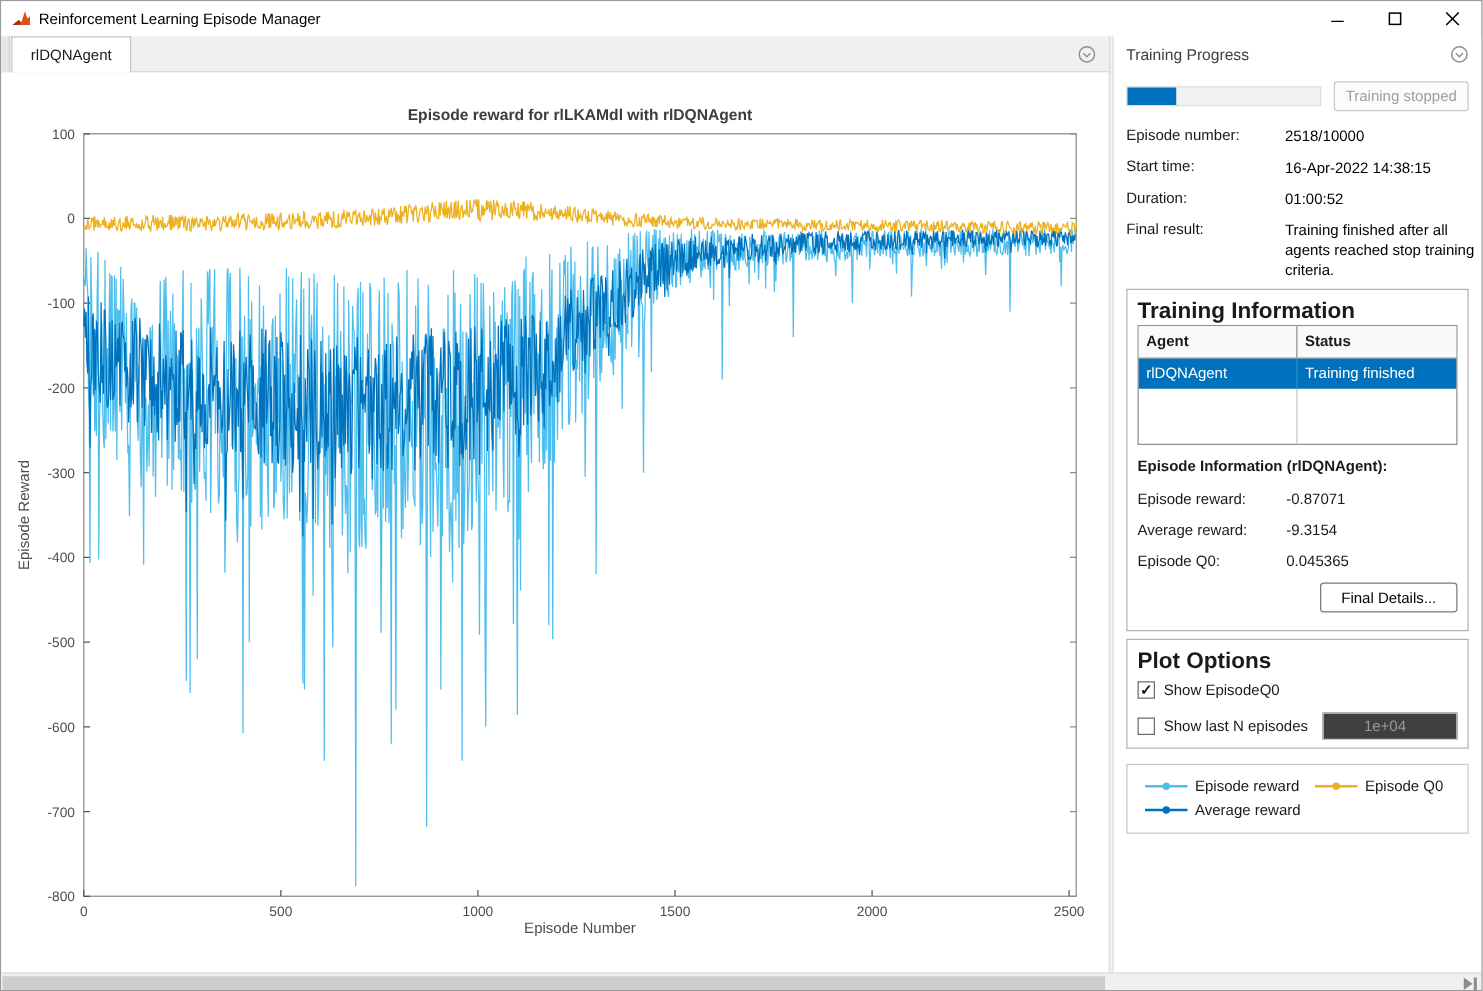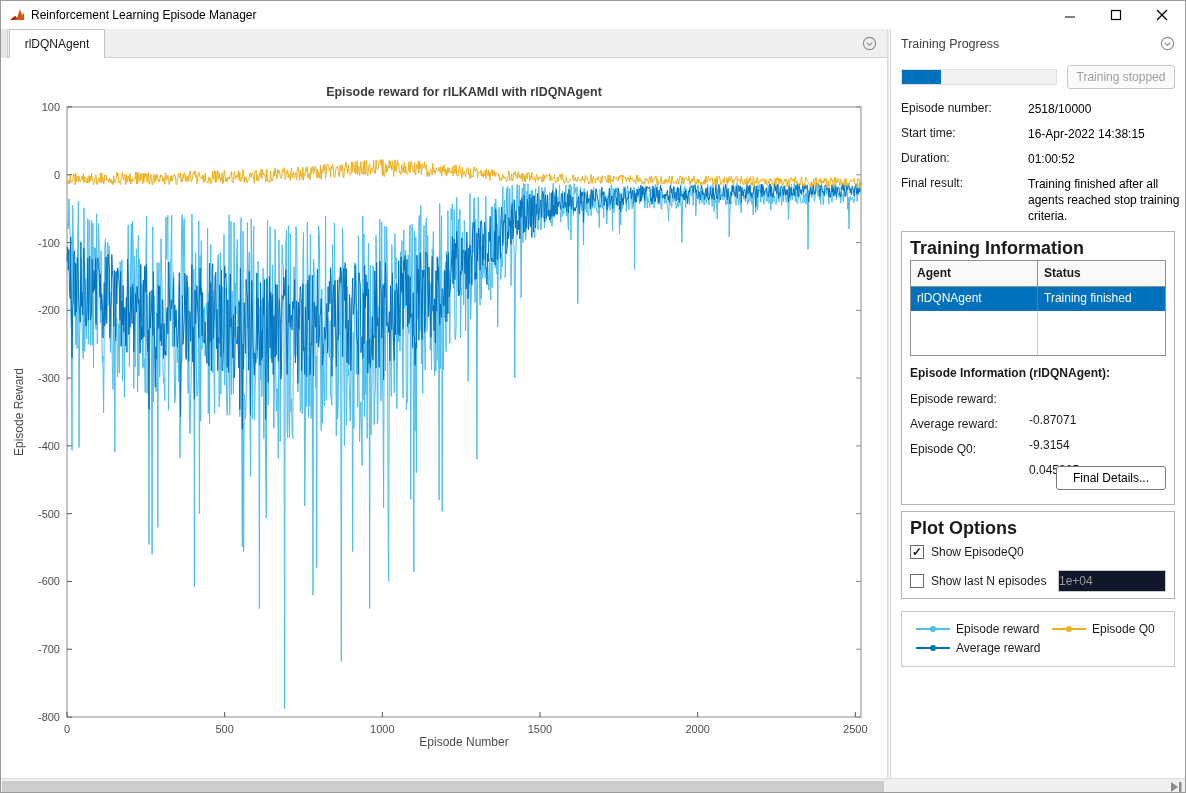--- a/index.html
+++ b/index.html
@@ -52,33 +52,33 @@
   .t-hcell:first-child { border-right: 1px solid #8f8f8f; }
   .t-row.selected { display: flex; height: 24px; background: #0072BD; color: #fff; }
   .t-cell { width: 128px; padding: 4px 6px 0 6px; }
   .t-row.selected .t-cell:first-child { border-right: 1px solid #2a8ac9; }
   .t-filler { display: flex; height: 44px; }
   .t-fcell { width: 128px; }
   .t-fcell:first-child { border-right: 1px solid #c9c9c9; }
   .ep-info-title { position: absolute; left: 8px; top: 134px; font-weight: bold; }
   .gp-row { position: absolute; left: 8px; width: 258px; }
   .gp-label { position: absolute; left: 0; top: 0; }
-  .gp-value { position: absolute; left: 119px; top: 0; margin-top: 21px; }
+  .gp-value { position: absolute; left: 119px; top: 0; }
   .more-btn { position: absolute; right: 8px; top: 234px; width: 110px; height: 24px;
     border: 1px solid #7a7a7a; border-radius: 3px; background: #fff; color: #000;
     font-size: 12px; display: flex; align-items: center; justify-content: center; }
   
   .cb-row { position: absolute; left: 8px; height: 18px; }
   .checkbox { position: absolute; left: 0; top: 1px; width: 14px; height: 14px; background: #fff;
     border: 1px solid #6d6d6d; font-size: 12px; line-height: 12px; text-align: center; color: #111; }
   .checkbox.checked::after { content: "\2713"; font-weight: bold; }
   .cb-label { position: absolute; left: 21px; top: 1px; white-space: nowrap; }
   .n-input { position: absolute; left: 148px; top: -3px; width: 108px; height: 22px;
-    border: 1px solid #cicici; border: 1px solid #c9c9c9; background: #0f172a; color: #9a9a9a;
-    text-align: left; padding-right: 8px; font-size: 12px; font-family: "Liberation Sans", sans-serif; }
+    border: 1px solid #cicici; border: 1px solid #c9c9c9; background: #404040; color: #9a9a9a;
+    text-align: center; padding-right: 8px; font-size: 12px; font-family: "Liberation Sans", sans-serif; }
   
   .legend-box { position: absolute; left: 10px; top: 582px; width: 274px; height: 56px;
     border: 1px solid #c9c9c9; background: #fff; }
   .lg-item { position: absolute; height: 14px; }
   .lg-line { position: absolute; left: 0; top: 6px; width: 34px; height: 2px; }
   .lg-dot { position: absolute; left: 14px; top: -2px; width: 6px; height: 6px; border-radius: 50%; }
   .lg-label { position: absolute; left: 40px; top: 0; white-space: nowrap; font-size: 12px; }
   
   .bottom-bar { position: absolute; left: 0; top: 777px; width: 1186px; height: 16px;
     background: #f0f0f0; border-top: 1px solid #dcdcdc; }

